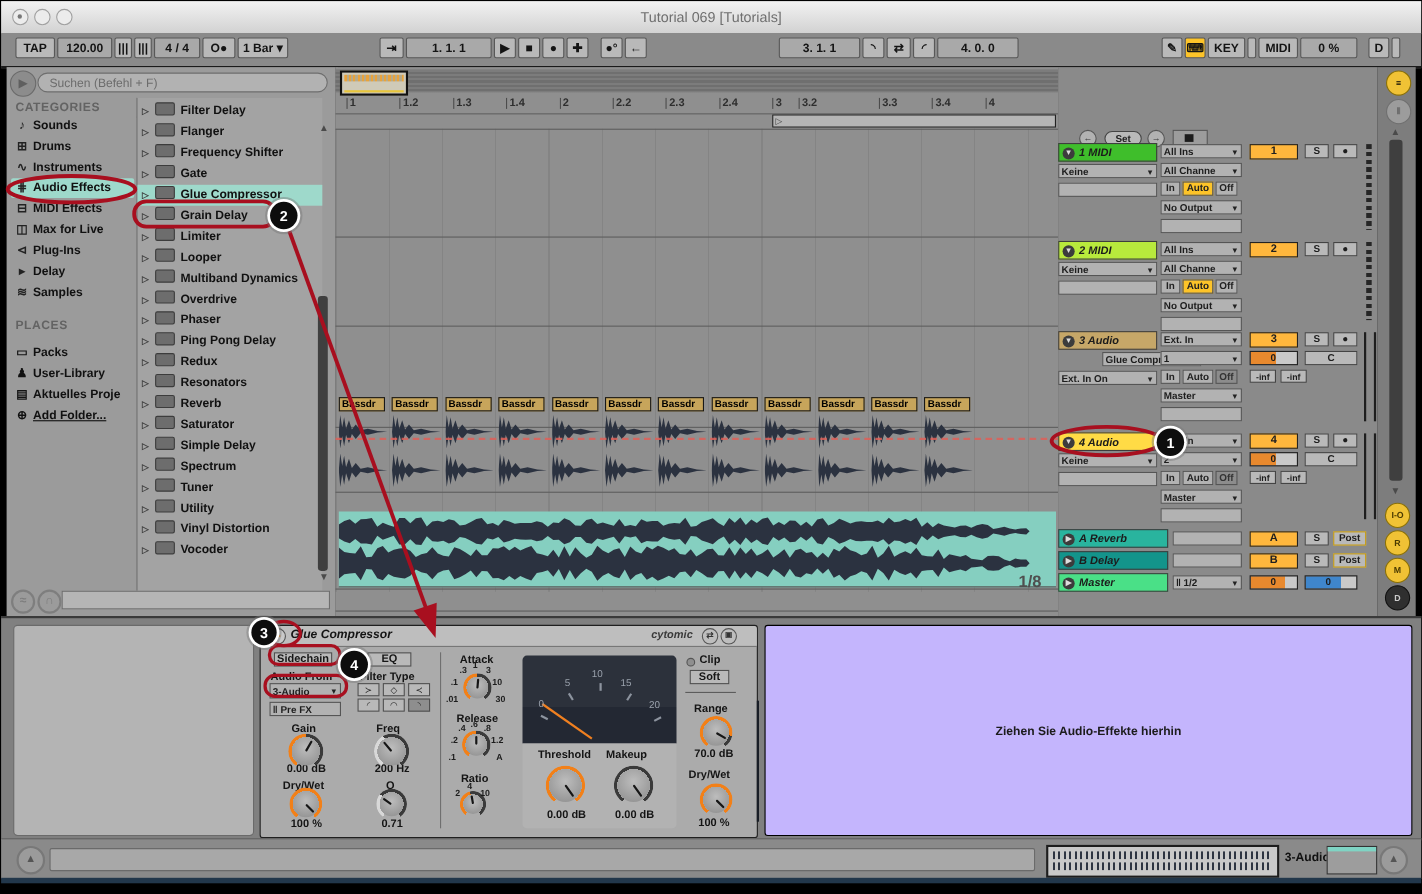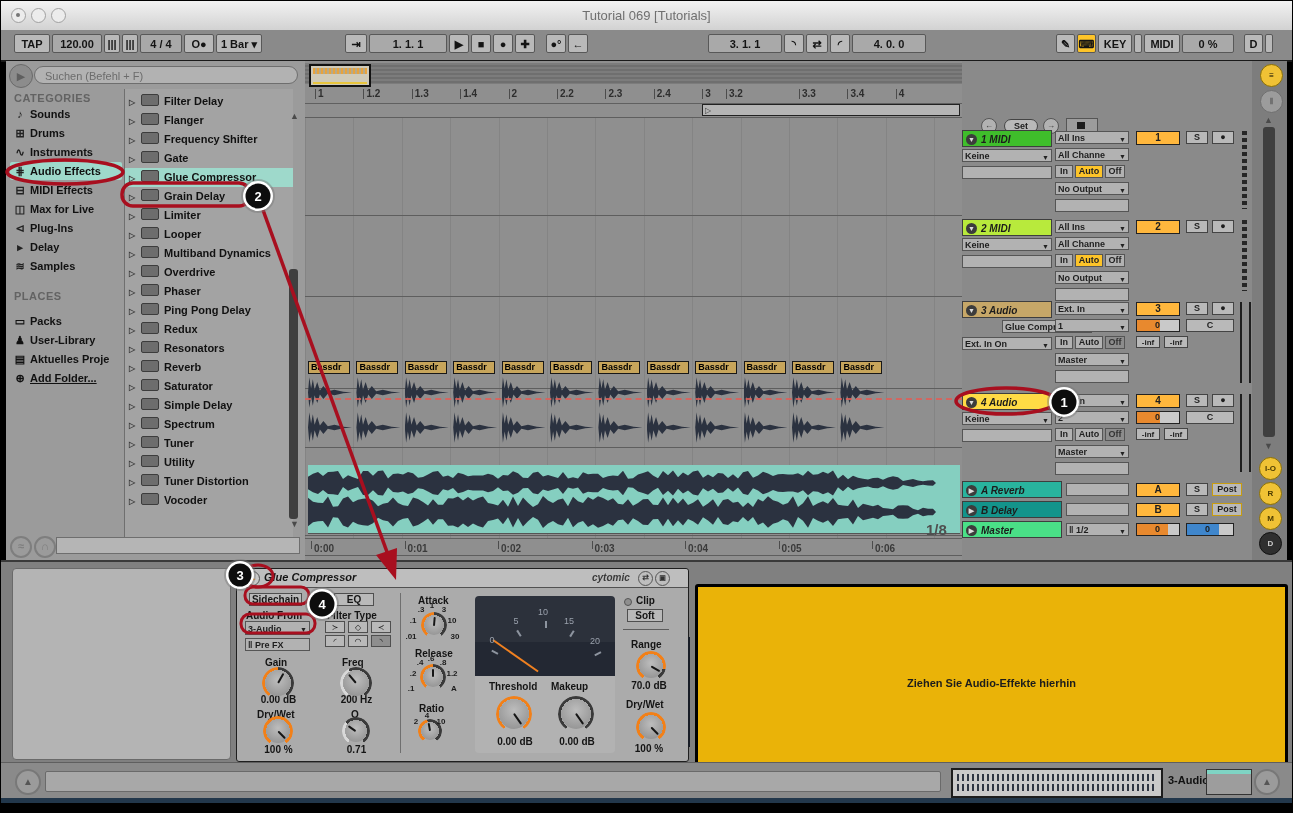--- a/index.html
+++ b/index.html
@@ -111,21 +111,21 @@
   .ktick{position:absolute;font-size:8px;font-weight:bold;color:#1c1c1c;transform:translate(-50%,-50%);}
   #vu{left:238px;top:27px;width:140px;height:80px;background:linear-gradient(#2c313b 0 58%,#232833 58%);
       border-radius:4px 4px 0 0;}
   .vu-num{position:absolute;font-size:9px;color:#9aa1ac;transform:translate(-50%,-50%);}
   .vu-tick{position:absolute;width:1.5px;height:7px;background:#8d949f;}
   #vu-needle{position:absolute;left:18px;top:43px;width:55px;height:2px;background:#f08020;
              transform-origin:0 50%;transform:rotate(35deg);}
   #vu-sub{left:238px;top:107px;width:140px;height:77px;background:#b2b2b2;border-radius:0 0 4px 4px;}
   .fbtn{width:20px;height:12px;background:#b9b9b9;border:1px solid #4f4f4f;font-size:8px;color:#222;
         text-align:center;line-height:11px;box-sizing:border-box;}
-  #dropzone{left:694px;top:22px;width:587px;height:190px;background:#eab308;border:3px solid #000000;border-radius:3px;}
+  #dropzone{left:694px;top:6px;width:587px;height:190px;background:#c4b5fd;border:1px solid #000000;border-radius:3px;}
   #drop-text{width:100%;top:90px;text-align:center;font-size:11px;font-weight:bold;color:#1c1c1c;}
   #devmeter{left:687px;top:75px;width:6px;height:110px;border-left:2px solid #181d26;border-right:2px solid #181d26;}
   
   #status{left:1px;top:762px;width:1291px;height:36px;background:#8a8a8a;border-top:1px solid #5f5f5f;}
   .bell{width:22px;height:22px;border-radius:50%;background:#9b9b9b;border:2px solid #787878;color:#555;
         text-align:center;line-height:22px;font-size:10px;top:6px;}
   #st-field{left:44px;top:8px;width:894px;height:19px;background:#a8a8a8;border:1px solid #6a6a6a;border-radius:2px;}
   #st-wave{left:950px;top:5px;width:208px;height:26px;background:#c9c9c9;border:2px solid #1d1d1d;}
   .st-squig{position:absolute;left:4px;right:4px;height:7px;
      background:repeating-linear-gradient(90deg,#2e3542 0 2px,transparent 2px 5px);}
@@ -219,21 +219,21 @@
         <div class="abs dev-row" style="top: 193px;"><span class="arr">▷</span><span class="fold"></span><span>Phaser</span></div>
         <div class="abs dev-row" style="top: 212px;"><span class="arr">▷</span><span class="fold"></span><span>Ping Pong Delay</span></div>
         <div class="abs dev-row" style="top: 231px;"><span class="arr">▷</span><span class="fold"></span><span>Redux</span></div>
         <div class="abs dev-row" style="top: 250px;"><span class="arr">▷</span><span class="fold"></span><span>Resonators</span></div>
         <div class="abs dev-row" style="top: 269px;"><span class="arr">▷</span><span class="fold"></span><span>Reverb</span></div>
         <div class="abs dev-row" style="top: 288px;"><span class="arr">▷</span><span class="fold"></span><span>Saturator</span></div>
         <div class="abs dev-row" style="top: 307px;"><span class="arr">▷</span><span class="fold"></span><span>Simple Delay</span></div>
         <div class="abs dev-row" style="top: 326px;"><span class="arr">▷</span><span class="fold"></span><span>Spectrum</span></div>
         <div class="abs dev-row" style="top: 345px;"><span class="arr">▷</span><span class="fold"></span><span>Tuner</span></div>
         <div class="abs dev-row" style="top: 364px;"><span class="arr">▷</span><span class="fold"></span><span>Utility</span></div>
-        <div class="abs dev-row" style="top: 383px;"><span class="arr">▷</span><span class="fold"></span><span>Tuner Distortion</span></div>
+        <div class="abs dev-row" style="top: 383px;"><span class="arr">▷</span><span class="fold"></span><span>Vinyl Distortion</span></div>
         <div class="abs dev-row" style="top: 402px;"><span class="arr">▷</span><span class="fold"></span><span>Vocoder</span></div>
       </div>
   <div class="abs scr-arr" style="left:284px;top:50px">▲</div>
   <div class="abs vscroll" style="left:283px;top:208px;width:9px;height:250px"></div>
   <div class="abs scr-arr" style="left:284px;top:458px">▼</div>
   <div class="abs" id="b-preview">
     <div class="abs prev-circ" style="left:2px">≈</div>
     <div class="abs prev-circ" style="left:26px">∩</div>
     <div class="abs" id="prev-field"></div>
   </div>
@@ -312,29 +312,20 @@
           <div class="abs kick" style="left: 535.4px; top: 294px; width: 44px; height: 33px;"></div>
         </div>
     <div class="abs" id="dashline"></div>
     <div class="abs" id="padclip-body">
       <svg width="652" height="68" id="padsvg">
             <path d="M0 18 L0 11.706700000000001 L5 8.6946 L10 7.047499999999999 L15 11.060599999999999 L20 6.9838000000000005 L25 6.8109 L30 5.946400000000001 L35 13.918 L40 10.232500000000002 L45 12.2345 L50 13.9271 L55 5.9373000000000005 L60 5.9191 L65 10.6602 L70 6.064700000000002 L75 5.555100000000003 L80 13.5449 L85 8.9949 L90 8.4671 L95 9.4772 L100 6.947399999999998 L105 8.2851 L110 12.7714 L115 11.9433 L120 9.449900000000001 L125 6.738099999999999 L130 5.991900000000001 L135 11.670300000000001 L140 10.432699999999999 L145 12.8897 L150 7.757300000000001 L155 9.0768 L160 11.2426 L165 10.432699999999999 L170 10.387200000000002 L175 10.432699999999999 L180 8.858400000000001 L185 9.9231 L190 13.7815 L195 10.023200000000001 L200 10.3781 L205 6.164800000000001 L210 8.1395 L215 12.8078 L220 12.917 L225 7.684500000000002 L230 6.665300000000002 L235 11.461 L240 9.986799999999999 L245 11.6248 L250 12.9443 L255 6.9201 L260 13.3902 L265 12.261800000000001 L270 13.4539 L275 7.156699999999999 L280 9.295200000000001 L285 8.7492 L290 8.6946 L295 12.9443 L300 11.1698 L305 10.4054 L310 10.8877 L315 5.7097999999999995 L320 13.7997 L325 13.2901 L330 9.5591 L335 7.9848 L340 6.128399999999999 L345 10.487300000000001 L350 13.2446 L355 6.0192 L360 10.2689 L365 5.536900000000001 L370 12.307300000000001 L375 7.3842 L380 10.5419 L385 6.6015999999999995 L390 5.518700000000001 L395 12.8351 L400 9.495400000000002 L405 12.2891 L410 8.084900000000001 L415 8.394300000000001 L420 12.9716 L425 9.368 L430 13.526700000000002 L435 7.238600000000002 L440 6.064700000000002 L445 12.7077 L450 10.478200000000001 L455 6.701700000000001 L460 8.603600000000002 L465 10.915000000000001 L470 9.249699999999999 L475 8.9585 L480 9.5227 L485 9.5136 L490 8.203199999999999 L495 10.8695 L500 5.718900000000001 L505 9.6865 L510 9.1405 L515 6.7745000000000015 L520 8.7674 L525 5.578360714285715 L530 13.837771428571429 L535 9.862232142857142 L540 14.204742857142858 L545 10.700128571428571 L550 12.754964285714287 L555 13.730475 L560 14.453785714285715 L565 12.889746428571428 L570 12.684857142857144 L575 14.786817857142857 L580 12.49022857142857 L585 11.308714285714288 L590 12.2735 L595 15.931560714285714 L600 15.002571428571429 L605 13.897432142857143 L610 15.482642857142856 L615 16.363253571428572 L620 15.442714285714287 L625 15.13675 L628 18 L625 20.86325 L620 20.557285714285715 L615 19.636746428571428 L610 20.517357142857144 L605 22.10256785714286 L600 20.99742857142857 L595 20.068439285714284 L590 23.7265 L585 24.691285714285712 L580 23.50977142857143 L575 21.213182142857143 L570 23.315142857142856 L565 23.110253571428572 L560 21.546214285714285 L555 22.269525 L550 23.245035714285713 L545 25.29987142857143 L540 21.795257142857142 L535 26.137767857142858 L530 22.16222857142857 L525 30.421639285714285 L520 27.232599999999998 L515 29.225499999999997 L510 26.8595 L505 26.313499999999998 L500 30.2811 L495 25.130499999999998 L490 27.7968 L485 26.4864 L480 26.4773 L475 27.0415 L470 26.750300000000003 L465 25.085 L460 27.3964 L455 29.298299999999998 L450 25.5218 L445 23.292299999999997 L440 29.935299999999998 L435 28.7614 L430 22.4733 L425 26.631999999999998 L420 23.028399999999998 L415 27.6057 L410 27.9151 L405 23.710900000000002 L400 26.504599999999996 L395 23.1649 L390 30.481299999999997 L385 29.398400000000002 L380 25.4581 L375 28.6158 L370 23.6927 L365 30.463099999999997 L360 25.731099999999998 L355 29.980800000000002 L350 22.7554 L345 25.5127 L340 29.8716 L335 28.0152 L330 26.4409 L325 22.709899999999998 L320 22.2003 L315 30.2902 L310 25.112299999999998 L305 25.5946 L300 24.830199999999998 L295 23.0557 L290 27.3054 L285 27.250799999999998 L280 26.7048 L275 28.8433 L270 22.5461 L265 23.7382 L260 22.6098 L255 29.079900000000002 L250 23.0557 L245 24.3752 L240 26.0132 L235 24.539 L230 29.334699999999998 L225 28.3155 L220 23.083 L215 23.1922 L210 27.860500000000002 L205 29.8352 L200 25.6219 L195 25.976799999999997 L190 22.2185 L185 26.076900000000002 L180 27.141599999999997 L175 25.567300000000003 L170 25.6128 L165 25.567300000000003 L160 24.7574 L155 26.9232 L150 28.2427 L145 23.110300000000002 L140 25.567300000000003 L135 24.3297 L130 30.0081 L125 29.2619 L120 26.5501 L115 24.0567 L110 23.2286 L105 27.7149 L100 29.0526 L95 26.5228 L90 27.532899999999998 L85 27.0051 L80 22.4551 L75 30.444899999999997 L70 29.935299999999998 L65 25.3398 L60 30.0809 L55 30.0627 L50 22.0729 L45 23.7655 L40 25.7675 L35 22.082 L30 30.0536 L25 29.1891 L20 29.016199999999998 L15 24.9394 L10 28.9525 L5 27.3054 L0 24.2933 Z" fill="#2b3240"></path>
             <path d="M0 47 L0 32.7808 L5 36.8688 L10 37.6416 L15 38.1232 L20 31.5712 L25 41.64 L30 41.1808 L35 33.3968 L40 31.425600000000003 L45 37.1824 L50 34.729600000000005 L55 33.6768 L60 33.1952 L65 35.704 L70 41.36 L75 38.8064 L80 37.6416 L85 32.5008 L90 38.0784 L95 40.3072 L100 40.9344 L105 32.3888 L110 34.1248 L115 36.9808 L120 40.408 L125 34.2928 L130 39.870400000000004 L135 39.6912 L140 33.3296 L145 33.5536 L150 31.5152 L155 35.424 L160 32.007999999999996 L165 35.424 L170 33.0944 L175 31.3808 L180 37.9888 L185 39.0304 L190 40.6096 L195 34.696 L200 41.7632 L205 31.5712 L210 40.8784 L215 32.512 L220 37.8656 L225 42.0096 L230 39.2096 L235 31.056 L240 35.5248 L245 38.0672 L250 34.8528 L255 33.419200000000004 L260 41.3264 L265 31.728 L270 36.331199999999995 L275 38.112 L280 31.9072 L285 34.64 L290 31.1344 L295 33.0384 L300 35.6816 L305 33.3632 L310 38.6944 L315 39.3888 L320 34.2704 L325 40.8112 L330 37.944 L335 34.2928 L340 33.8784 L345 39.7584 L350 39.9376 L355 32.5232 L360 40.296 L365 32.803200000000004 L370 38.6832 L375 33.5424 L380 40.1168 L385 37.8544 L390 34.3712 L395 41.7408 L400 38.4928 L405 34.2592 L410 41.9648 L415 35.1216 L420 33.8896 L425 37.7872 L430 36.7792 L435 42.1104 L440 37.3952 L445 42.0096 L450 33.8784 L455 36.4768 L460 31.369600000000002 L465 35.2 L470 36.7568 L475 39.6912 L480 38.089600000000004 L485 31.1792 L490 41.9648 L495 38.1344 L500 31.1792 L505 41.1136 L510 38.2016 L515 36.2304 L520 38.6272 L525 33.04022857142857 L530 39.859657142857145 L535 40.62428571428571 L540 40.898514285714285 L545 34.54714285714286 L550 43.08777142857143 L555 38.8052 L560 40.02742857142857 L565 41.21205714285714 L570 39.659085714285716 L575 43.038514285714285 L580 43.57234285714286 L585 44.278571428571425 L590 40.5344 L595 40.24222857142857 L600 40.58445714285714 L605 43.684285714285714 L610 45.261714285714284 L615 42.77874285714286 L620 43.72137142857143 L625 43.7224 L628 47 L625 50.2776 L620 50.27862857142857 L615 51.22125714285714 L610 48.738285714285716 L605 50.315714285714286 L600 53.41554285714286 L595 53.75777142857143 L590 53.4656 L585 49.721428571428575 L580 50.42765714285714 L575 50.961485714285715 L570 54.340914285714284 L565 52.78794285714286 L560 53.97257142857143 L555 55.1948 L550 50.91222857142857 L545 59.45285714285714 L540 53.101485714285715 L535 53.37571428571429 L530 54.140342857142855 L525 60.95977142857143 L520 55.3728 L515 57.7696 L510 55.7984 L505 52.8864 L500 62.8208 L495 55.8656 L490 52.0352 L485 62.8208 L480 55.910399999999996 L475 54.3088 L470 57.2432 L465 58.8 L460 62.630399999999995 L455 57.5232 L450 60.1216 L445 51.9904 L440 56.6048 L435 51.8896 L430 57.2208 L425 56.2128 L420 60.1104 L415 58.8784 L410 52.0352 L405 59.7408 L400 55.5072 L395 52.2592 L390 59.6288 L385 56.1456 L380 53.8832 L375 60.4576 L370 55.3168 L365 61.196799999999996 L360 53.704 L355 61.4768 L350 54.0624 L345 54.2416 L340 60.1216 L335 59.7072 L330 56.056 L325 53.1888 L320 59.7296 L315 54.6112 L310 55.3056 L305 60.6368 L300 58.3184 L295 60.9616 L290 62.8656 L285 59.36 L280 62.0928 L275 55.888 L270 57.668800000000005 L265 62.272 L260 52.6736 L255 60.580799999999996 L250 59.1472 L245 55.9328 L240 58.4752 L235 62.944 L230 54.7904 L225 51.9904 L220 56.1344 L215 61.488 L210 53.1216 L205 62.428799999999995 L200 52.2368 L195 59.304 L190 53.3904 L185 54.9696 L180 56.0112 L175 62.6192 L170 60.9056 L165 58.576 L160 61.992000000000004 L155 58.576 L150 62.4848 L145 60.4464 L140 60.6704 L135 54.3088 L130 54.129599999999996 L125 59.7072 L120 53.592 L115 57.0192 L110 59.8752 L105 61.6112 L100 53.0656 L95 53.6928 L90 55.9216 L85 61.4992 L80 56.3584 L75 55.1936 L70 52.64 L65 58.296 L60 60.8048 L55 60.3232 L50 59.270399999999995 L45 56.8176 L40 62.5744 L35 60.6032 L30 52.8192 L25 52.36 L20 62.428799999999995 L15 55.8768 L10 56.3584 L5 57.1312 L0 61.2192 Z" fill="#2b3240"></path>
           </svg>
     </div>
   </div>
-  <div class="abs" id="timeruler">
-        <div class="abs time-lab" style="left: 9px;">0:00</div>
-        <div class="abs time-lab" style="left: 102.5px;">0:01</div>
-        <div class="abs time-lab" style="left: 196px;">0:02</div>
-        <div class="abs time-lab" style="left: 289.5px;">0:03</div>
-        <div class="abs time-lab" style="left: 383px;">0:04</div>
-        <div class="abs time-lab" style="left: 476.5px;">0:05</div>
-        <div class="abs time-lab" style="left: 570px;">0:06</div>
-      </div>
   <div class="abs" id="gridlabel">1/8</div>
 </div>
 
 <div class="abs" id="tracks">
   <div class="abs rcirc" style="left:19px;top:57px;width:14px;height:14px;background:#b2b2b2;border:1px solid #555;color:#333;line-height:13px">←</div>
   <div class="abs sbox" style="left:42px;top:58px;width:34px;height:14px;border-radius:7px;line-height:13px">Set</div>
   <div class="abs rcirc" style="left:81px;top:57px;width:14px;height:14px;background:#b2b2b2;border:1px solid #555;color:#333;line-height:13px">→</div>
   <div class="abs" style="left:104px;top:57px;width:30px;height:15px;background:#9c9c9c;border:1px solid #555">
     <span class="abs" style="left:10px;top:3px;width:8px;height:7px;background:#1c1c1c"></span>
   </div>

